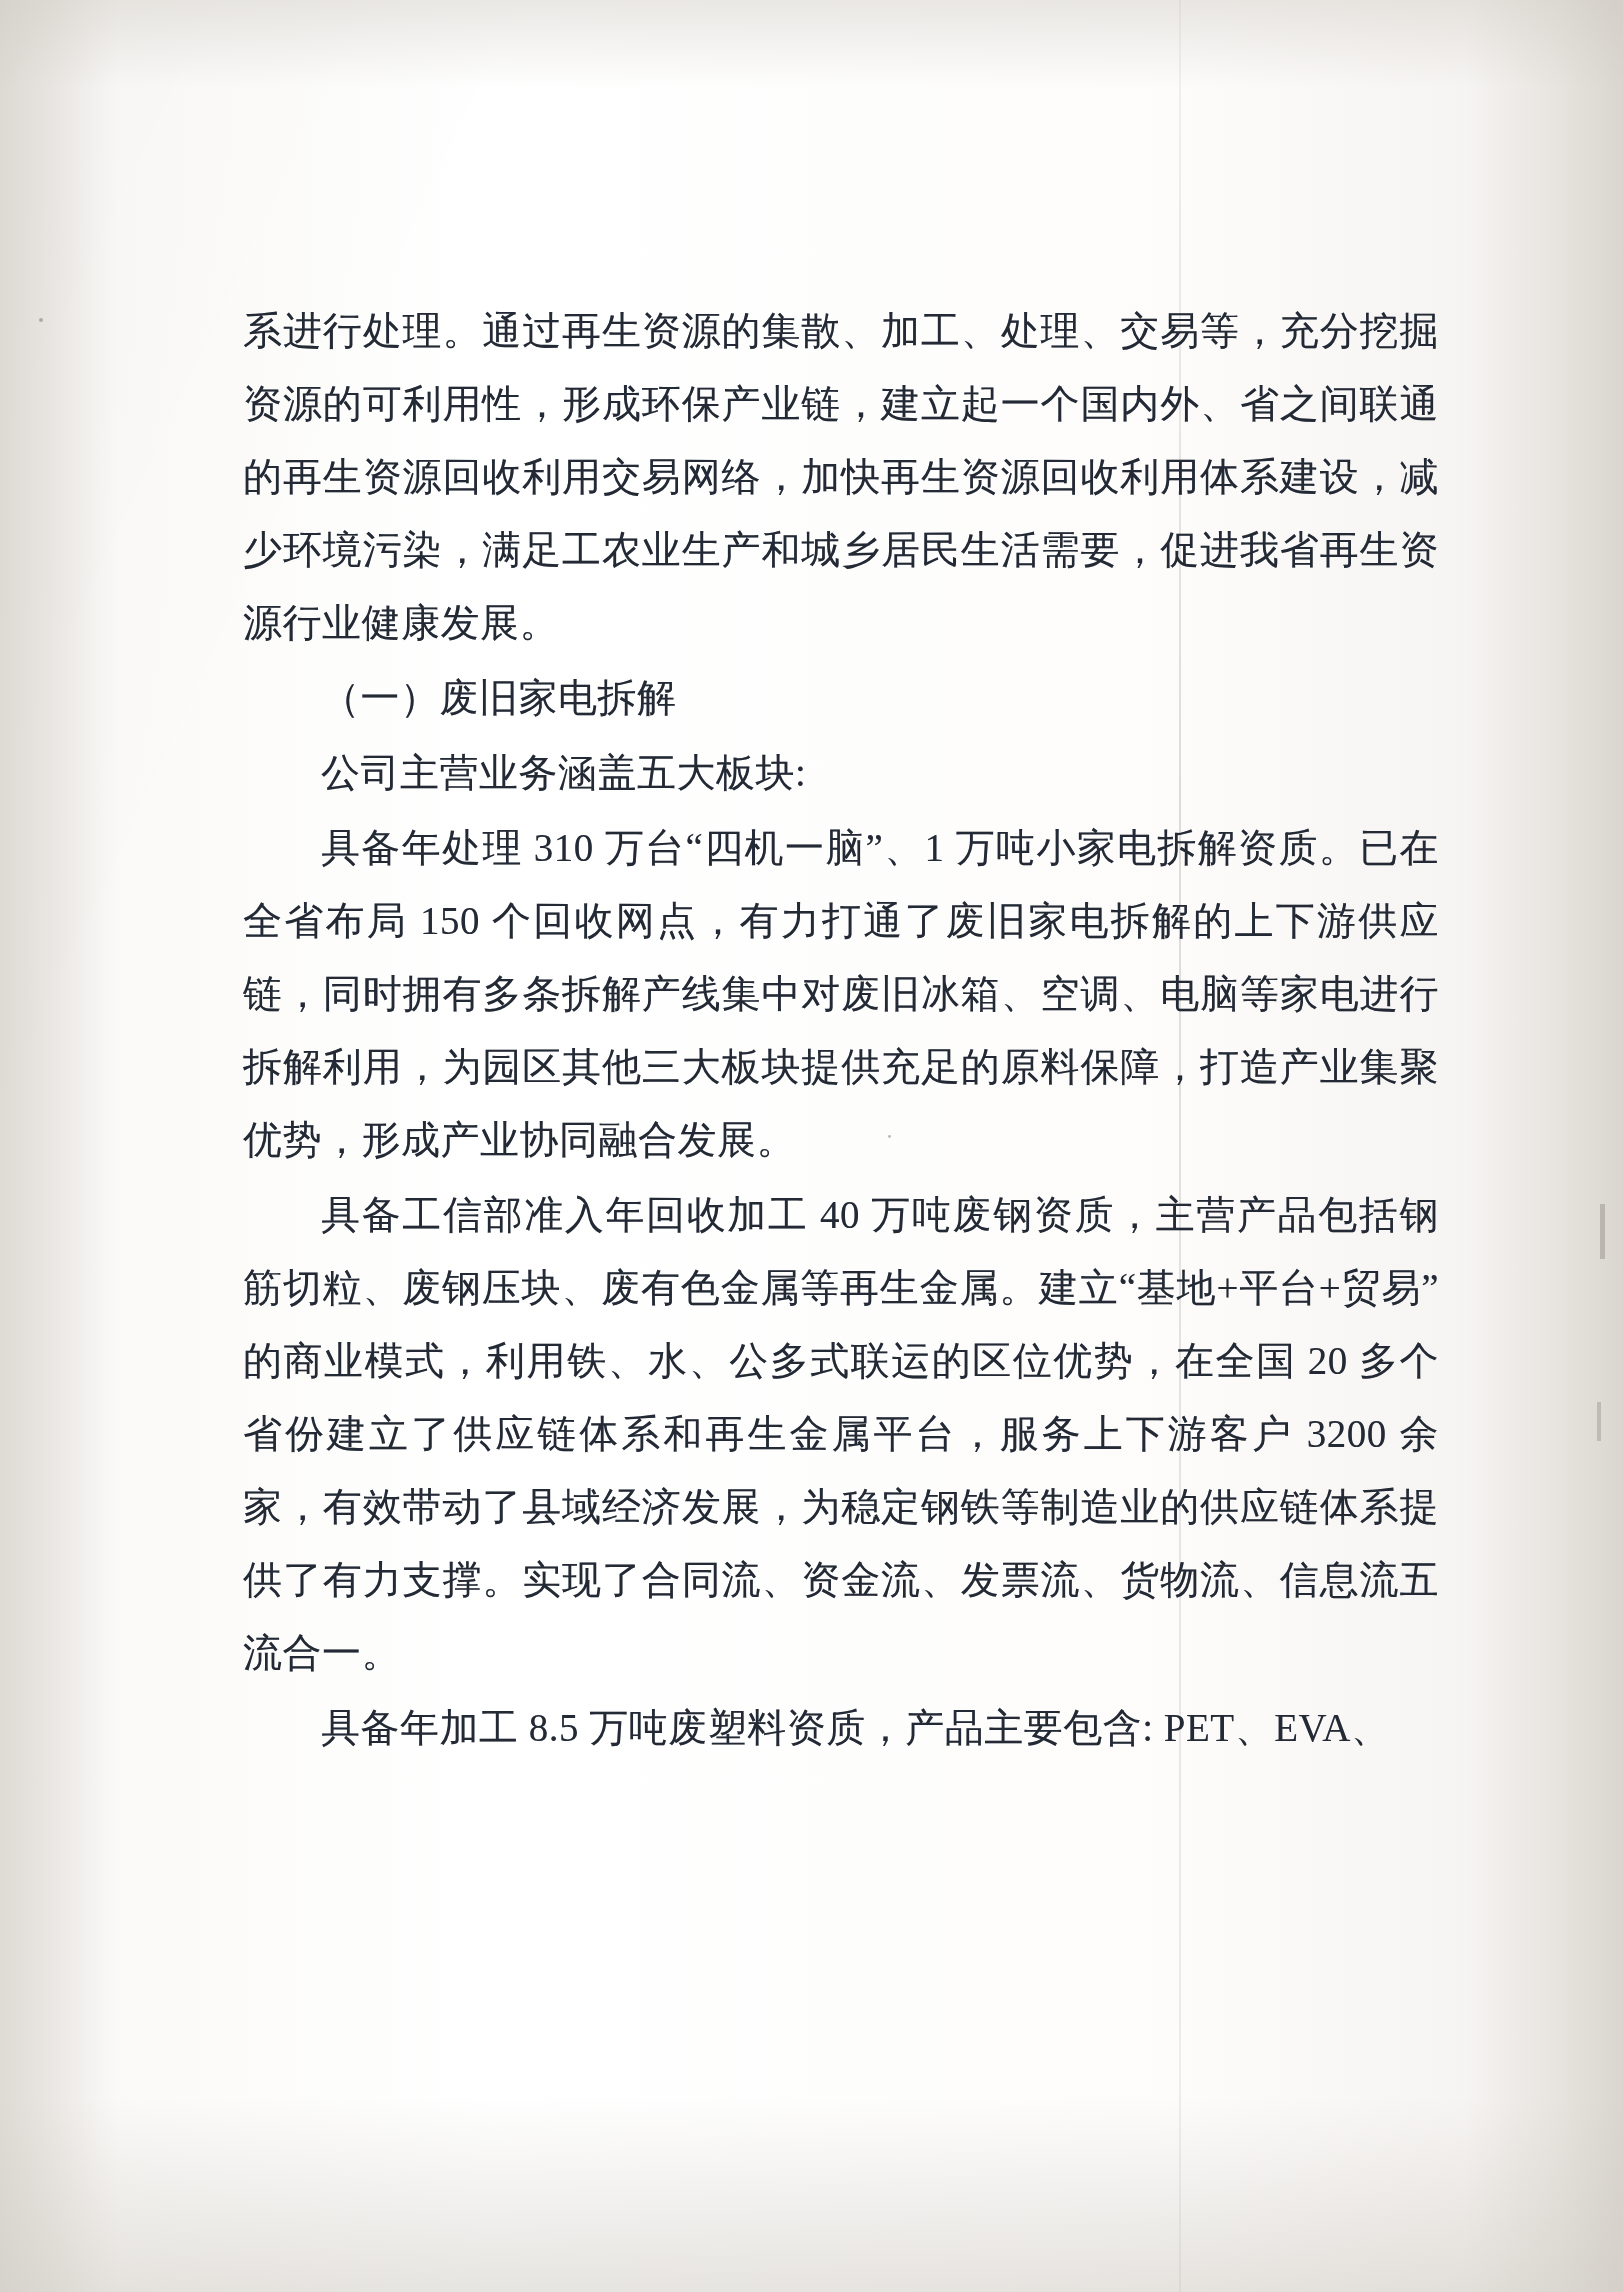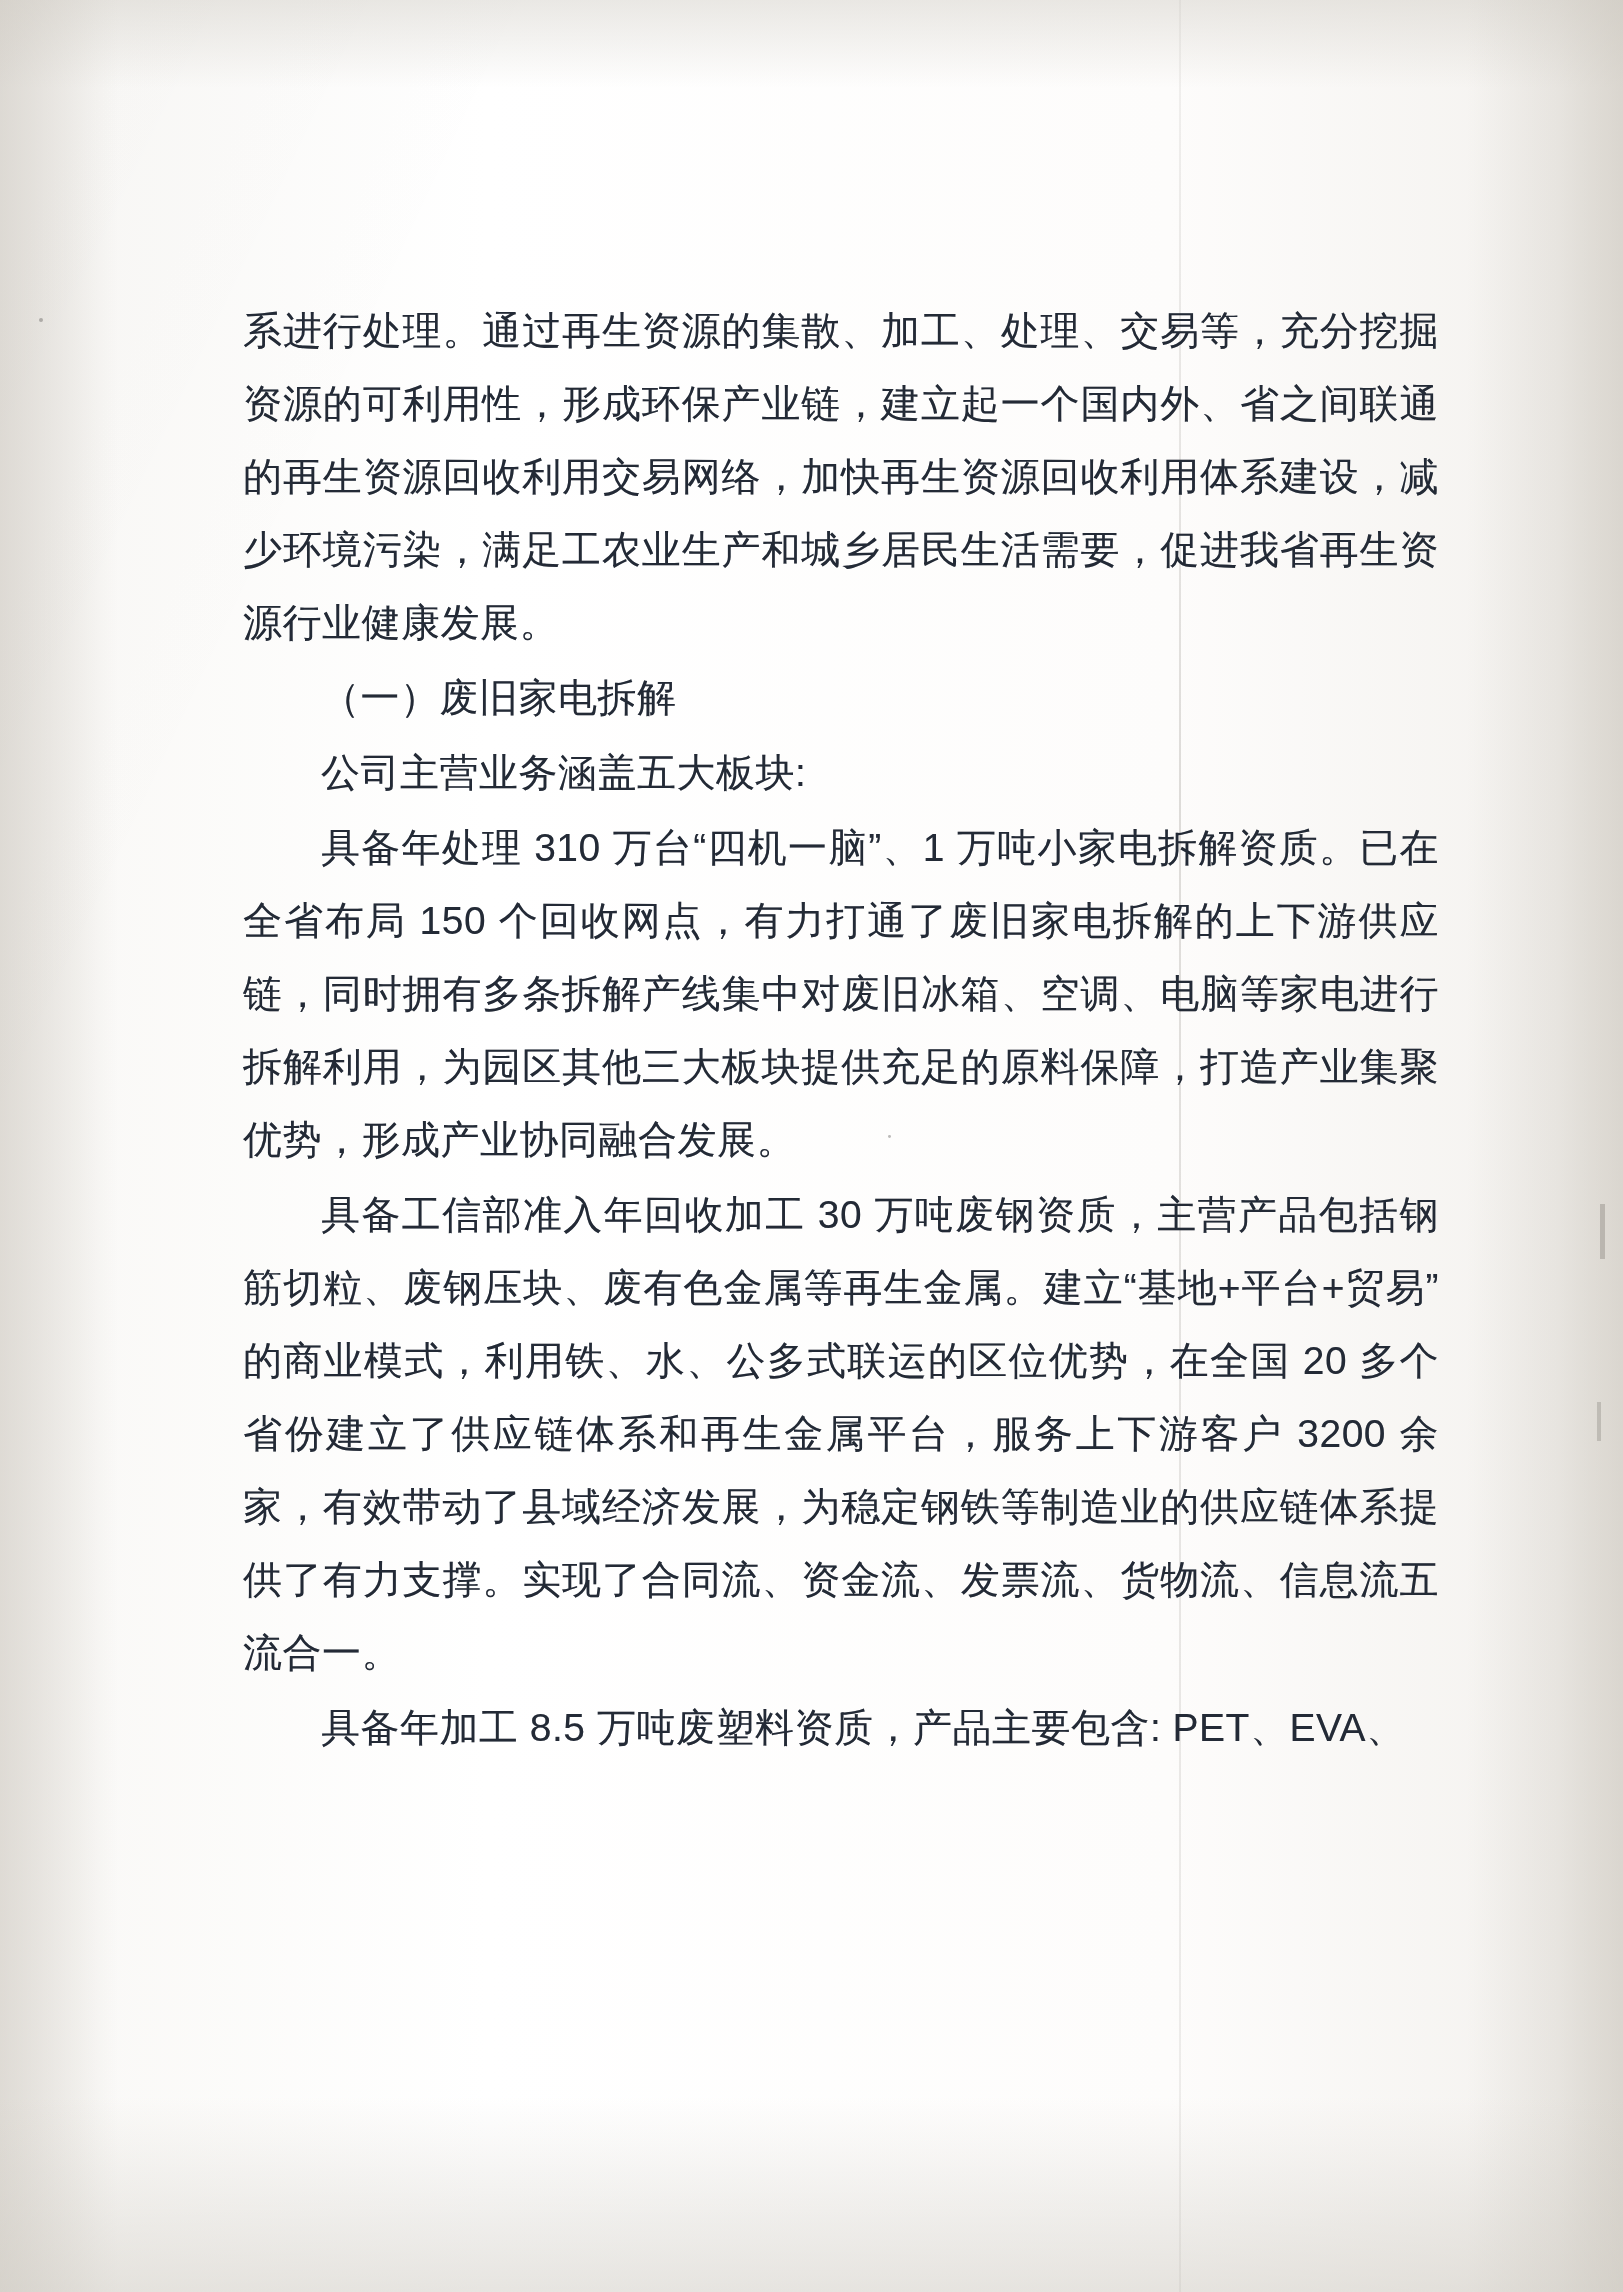--- a/index.html
+++ b/index.html
@@ -84,21 +84,21 @@
     width: 1196px;
   }
   p {
     margin: 0 0 2px 0;
     font-size: 39px;
     line-height: 73px;
     color: #232a36;
     letter-spacing: 0.5px;
     text-align: justify;
     text-justify: inter-character;
-    font-family: Liberation Sans, sans-serif;
+    font-family: Liberation Serif, serif;
   }
   p.indent {
     text-indent: 78px;
   }
   p.nojustify {
     text-align: left;
   }
   
   .content p {
     text-shadow: 0 0 0.6px rgba(35,42,54,0.35);
@@ -117,18 +117,18 @@
   <div class="edge-mark-a"></div>
   <div class="edge-mark-b"></div>
   <div class="speck" style="left:39px; top:318px;"></div>
   <div class="speck" style="left:888px; top:1135px; width:2.9px; height:2.9px;"></div>
 
   <div class="content">
     <p>系进行处理。通过再生资源的集散、加工、处理、交易等，充分挖掘资源的可利用性，形成环保产业链，建立起一个国内外、省之间联通的再生资源回收利用交易网络，加快再生资源回收利用体系建设，减少环境污染，满足工农业生产和城乡居民生活需要，促进我省再生资源行业健康发展。</p>
     <p class="indent nojustify">（一）废旧家电拆解</p>
     <p class="indent nojustify">公司主营业务涵盖五大板块:</p>
     <p class="indent">具备年处理 310 万台“四机一脑”、1 万吨小家电拆解资质。已在全省布局 150 个回收网点，有力打通了废旧家电拆解的上下游供应链，同时拥有多条拆解产线集中对废旧冰箱、空调、电脑等家电进行拆解利用，为园区其他三大板块提供充足的原料保障，打造产业集聚优势，形成产业协同融合发展。</p>
-    <p class="indent">具备工信部准入年回收加工 30 万吨废钢资质，主营产品包括钢筋切粒、废钢压块、废有色金属等再生金属。建立“基地+平台+贸易”的商业模式，利用铁、水、公多式联运的区位优势，在全国 20 多个省份建立了供应链体系和再生金属平台，服务上下游客户 3200 余家，有效带动了县域经济发展，为稳定钢铁等制造业的供应链体系提供了有力支撑。实现了合同流、资金流、发票流、货物流、信息流五流合一。</p>
+    <p class="indent">具备工信部准入年回收加工 40 万吨废钢资质，主营产品包括钢筋切粒、废钢压块、废有色金属等再生金属。建立“基地+平台+贸易”的商业模式，利用铁、水、公多式联运的区位优势，在全国 20 多个省份建立了供应链体系和再生金属平台，服务上下游客户 3200 余家，有效带动了县域经济发展，为稳定钢铁等制造业的供应链体系提供了有力支撑。实现了合同流、资金流、发票流、货物流、信息流五流合一。</p>
     <p class="indent nojustify">具备年加工 8.5 万吨废塑料资质，产品主要包含: PET、EVA、</p>
   </div>
 
 </div>
 
 
 </body></html>

